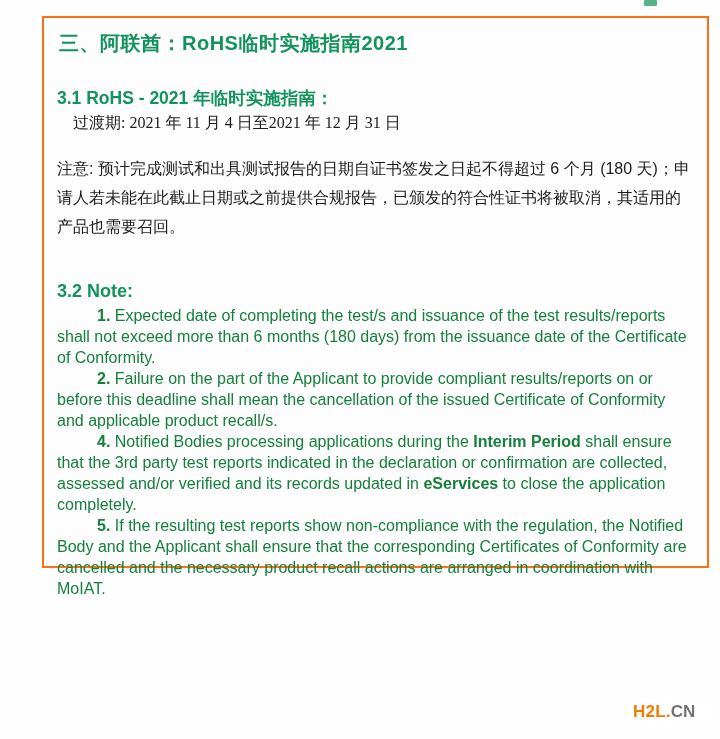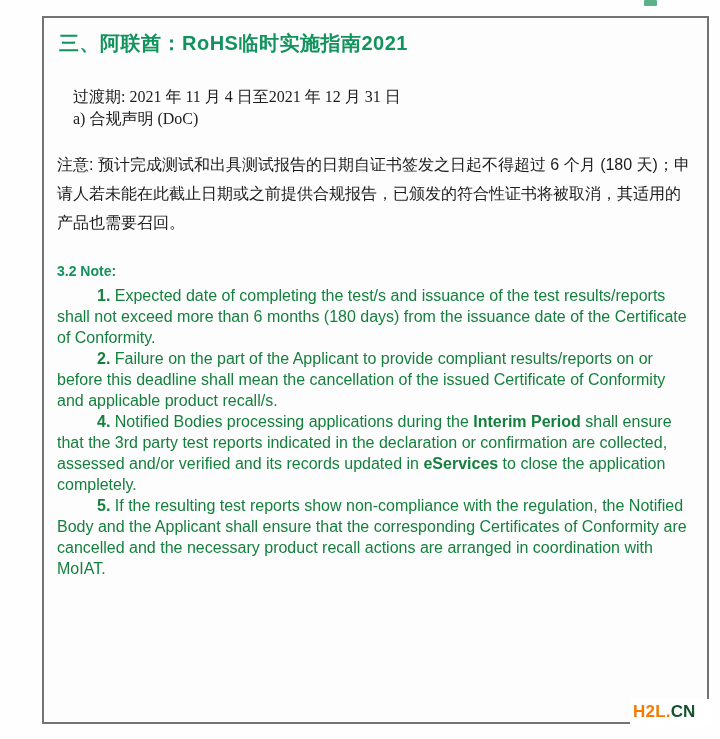--- a/index.html
+++ b/index.html
@@ -26,23 +26,23 @@
     height: 6px;
     background: #2e9e6b;
     opacity: 0.8;
     border-radius: 1px;
   }
   .doc-box {
     position: absolute;
     left: 42px;
     top: 16px;
     width: 667px;
-    height: 708px;
+    height: 552px;
     box-sizing: border-box;
-    border: 2px solid #737373;
+    border: 2px solid #f97316;
     background: #fdfdfd;
     padding: 10px 12px 0 13px;
   }
   .page-title {
     color: #12935d;
     font-size: 20px;
     font-weight: 700;
     letter-spacing: 0.5px;
     line-height: 26px;
     margin: 2px 0 30px 2px;
@@ -59,22 +59,22 @@
     font-size: 16px;
     line-height: 22px;
     margin: 0;
   }
   .indent-1 { text-indent: 16px; font-family: Liberation Serif, serif; }
   .notice {
     margin-top: 20px;
     line-height: 29px;
   }
   .note-heading {
-    margin-top: 22px;
-    font-size: 14px;
+    margin-top: 38px;
+    font-size: 18px;
   }
   .en-item {
     color: #15803d;
     font-size: 16px;
     line-height: 21px;
     margin: 0;
     text-indent: 40px;
   }
   .watermark {
     position: absolute;
@@ -84,38 +84,38 @@
     height: 26px;
     background: #ffffff;
     font-size: 17px;
     font-weight: 700;
     line-height: 26px;
     text-align: left;
     padding-left: 3px;
     letter-spacing: 0.2px;
   }
   .wm-brand { color: #f57a00; }
-  .wm-tld   { color: #14532d; }
+  .wm-tld   { color: #737373; }
 </style>
 </head>
 <body>
 
 <div class="stage">
 
   <div class="top-fragment"></div>
 
   <div class="doc-box">
 
     <h1 class="page-title">三、阿联酋：RoHS临时实施指南2021</h1>
 
+    <h2 class="h-green">3.1 RoHS - 2021 年临时实施指南：</h2>
 
     <p class="cn-text indent-1">过渡期: 2021 年 11 月 4 日至2021 年 12 月 31 日</p>
 
 
-    <p class="cn-text indent-1">a) 合规声明 (DoC)</p>
 
 
 
     <p class="cn-text notice">注意: 预计完成测试和出具测试报告的日期自证书签发之日起不得超过 6 个月 (180 天)；申请人若未能在此截止日期或之前提供合规报告，已颁发的符合性证书将被取消，其适用的产品也需要召回。</p>
 
     <h2 class="h-green note-heading">3.2 Note:</h2>
 
     <p class="en-item"><span style="font-weight: 700;">1.</span><span> Expected date of completing the test/s and issuance of the test results/reports shall not exceed more than 6 months (180 days) from the issuance date of the Certificate of Conformity.</span></p>
     <p class="en-item"><span style="font-weight: 700;">2.</span><span> Failure on the part of the Applicant to provide compliant results/reports on or before this deadline shall mean the cancellation of the issued Certificate of Conformity and applicable product recall/s.</span></p>
     <p class="en-item"><span style="font-weight: 700;">4.</span><span> Notified Bodies processing applications during the </span><span style="font-weight: 700;">Interim Period</span><span> shall ensure that the 3rd party test reports indicated in the declaration or confirmation are collected, assessed and/or verified and its records updated in </span><span style="font-weight: 700;">eServices</span><span> to close the application completely.</span></p>

